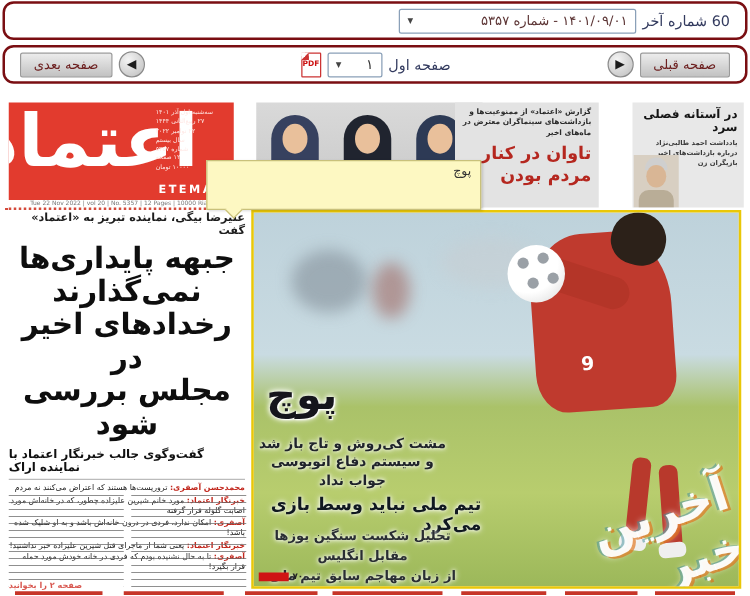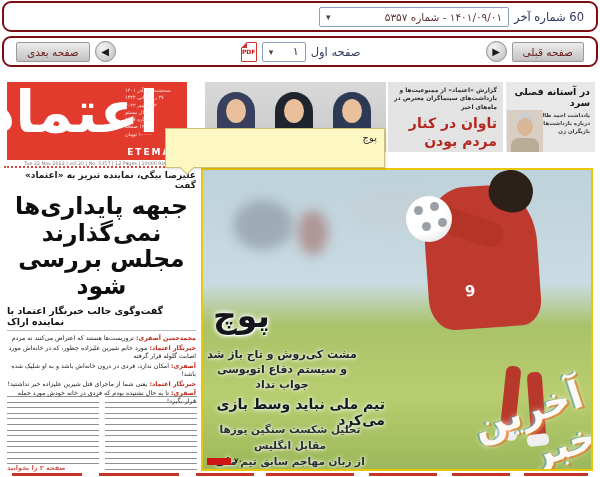--- a/index.html
+++ b/index.html
@@ -38,28 +38,28 @@
           color:#fff; overflow:hidden; }
   .logo .cal { position:absolute; top:-4px; right:28px; font-size:58px; font-weight:900;
                color:#fff; letter-spacing:-3px; }
   .logo .latin { position:absolute; bottom:3px; right:6px; font-size:9px; letter-spacing:2px;
                  font-weight:bold; direction:ltr; }
   .logo .info { position:absolute; top:5px; left:118px; width:58px; text-align:left;
                 font-size:5px; line-height:1.45; color:#ffe9e6; direction:rtl; }
   .dateline { position:absolute; top:85px; left:3px; width:180px; font-size:4.8px;
               color:#777; text-align:center; direction:ltr; }
 
-  .mast-box { position:absolute; top:6px; height:70px; overflow:hidden; }
+  .mast-box { position:absolute; top:6px; height:84px; overflow:hidden; }
   .women { left:201px; width:181px; background:linear-gradient(#d9d9d9,#c7c7c7); }
   .person { position:absolute; top:10px; width:46px; height:74px; }
   .scarf { position:absolute; top:0; left:4px; width:38px; height:70px;
            border-radius:19px 19px 4px 4px; }
   .face { position:absolute; top:7px; left:13px; width:20px; height:24px; border-radius:50%;
           background:#e9c09b; }
-  .tavan { left:384px; width:115px; background:#e3e3e3; padding:4px 6px; text-align:right; }
+  .tavan { left:360px; width:115px; background:#e3e3e3; padding:4px 6px; text-align:right; }
   .tavan .kick { font-size:6px; font-weight:bold; color:#2b2b2b; line-height:1.4; }
   .tavan .ttl { margin-top:4px; font-size:14px; font-weight:900; color:#b5271f; line-height:1.25; }
   .cold { left:502px; width:89px; background:#e8e8e8; padding:4px 5px; text-align:right; }
   .cold .ttl { font-size:9.5px; font-weight:900; color:#141414; }
   .cold .sub { margin-top:3px; font-size:5.4px; font-weight:bold; color:#3a3a3a; line-height:1.5; }
   .oldman { position:absolute; bottom:0; right:52px; width:36px; height:42px; background:#d8cfc2; }
   .oldman .hair { position:absolute; top:2px; left:9px; width:18px; height:10px;
                   border-radius:9px 9px 0 0; background:#cfcfcf; }
   .oldman .of { position:absolute; top:8px; left:10px; width:16px; height:18px;
                 border-radius:50%; background:#d9b695; }
@@ -229,20 +229,21 @@
     <div class="tooltip">
       <div class="txt">پوچ</div>
       <div class="tail"></div>
     </div>
 
     <div class="lead">
       <div class="kick">علیرضا بیگی، نماینده تبریز به «اعتماد» گفت</div>
       <div class="headline">
         <div>جبهه پایداری‌ها</div>
         <div>نمی‌گذارند</div>
+        <div>رخدادهای اخیر در</div>
         <div>مجلس بررسی شود</div>
       </div>
       <div class="subhead">گفت‌وگوی جالب خبرنگار اعتماد با نماینده اراک</div>
       <div class="qa">
         <div class="item">
           <span class="spk">محمدحسن آصفری:</span>
           <span>تروریست‌ها هستند که اعتراض می‌کنند نه مردم</span></div>
         <div class="item">
           <span class="spk">خبرنگار اعتماد:</span>
           <span>مورد خانم شیرین علیزاده چطور، که در خانه‌اش مورد اصابت گلوله قرار گرفته</span></div>

